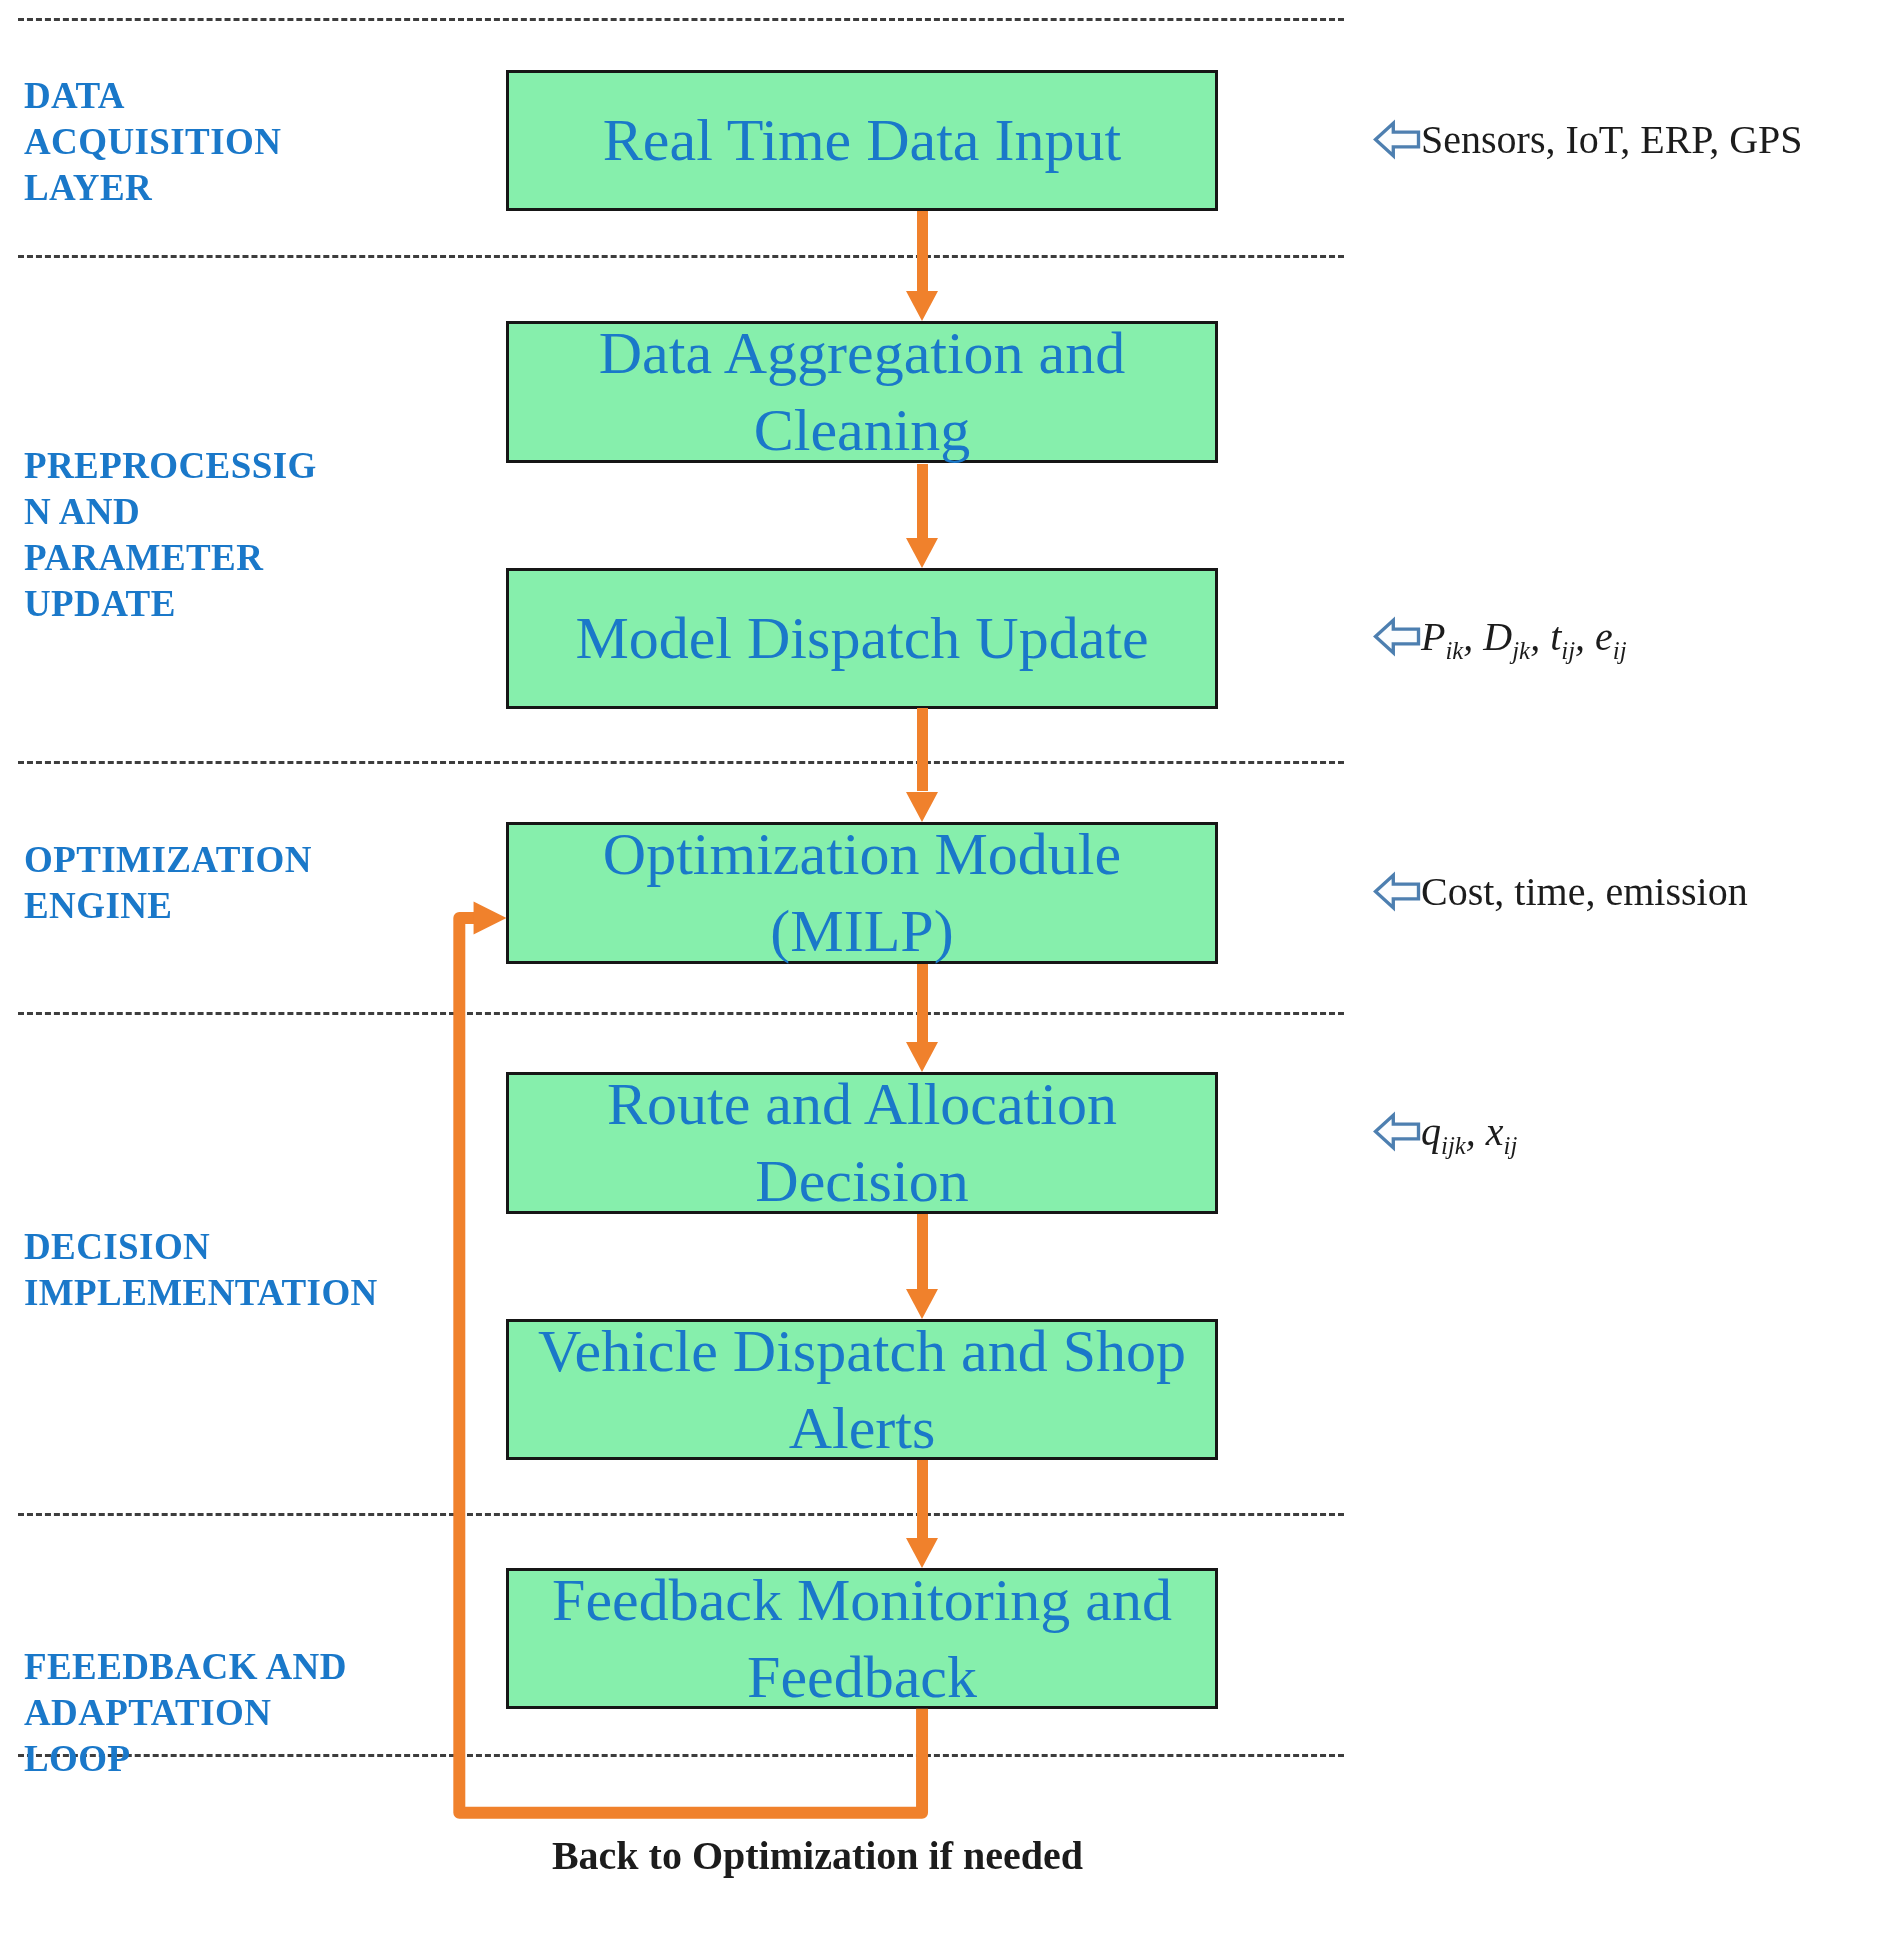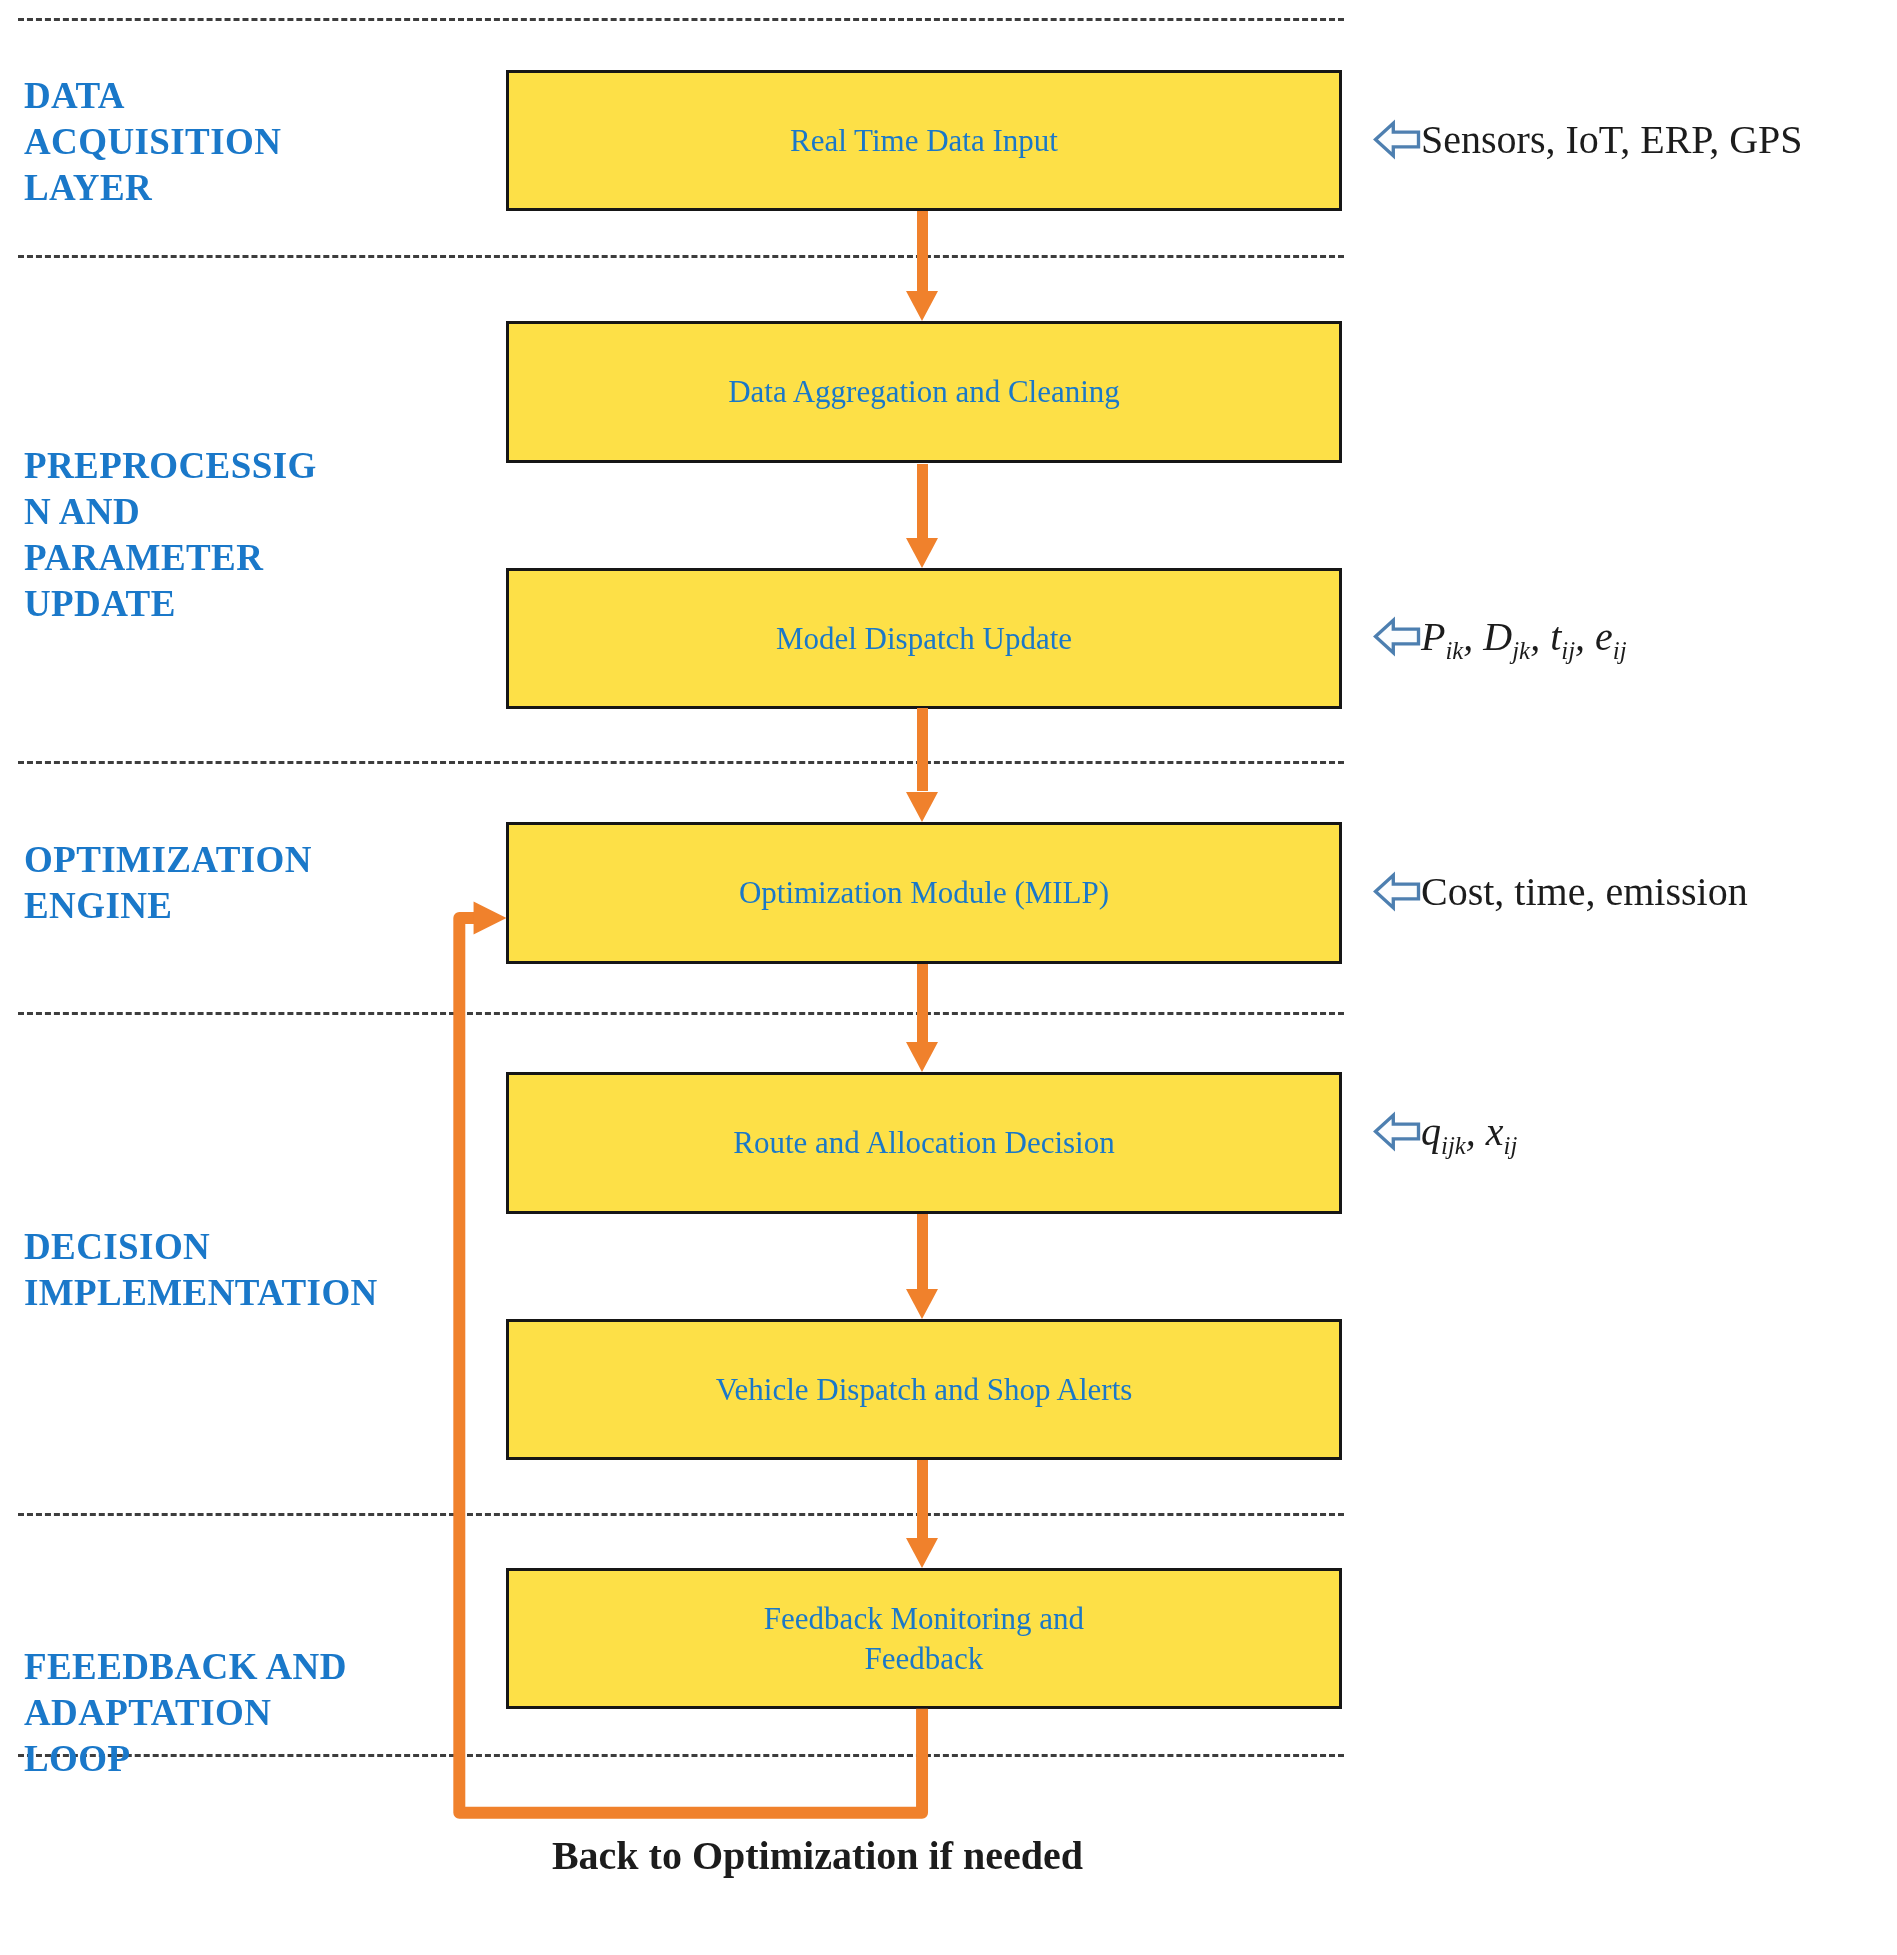--- a/index.html
+++ b/index.html
@@ -24,28 +24,28 @@
   }
   .layer-label{
     position:absolute;left:24px;
     color:var(--accent-blue);
     font-weight:bold;
     font-size:37px;line-height:46px;
     letter-spacing:0.4px;
     white-space:pre-line;
   }
   .flow-box{
-    position:absolute;left:506px;width:836px;
+    position:absolute;left:506px;width:712px;
     box-sizing:border-box;
     border:3.7px solid var(--border-black);
-    background:#fde047;
+    background:#86efac;
     display:flex;align-items:center;justify-content:center;
     text-align:center;
     color:var(--accent-blue);
-    font-size:31px;line-height:1.28;
+    font-size:60px;line-height:1.28;
     white-space:pre-line;
   }
   .arrow-shaft{
     position:absolute;width:11.2px;left:917px;
     background:var(--arrow-orange);
   }
   .arrow-head{
     position:absolute;left:906px;width:0;height:0;
     border-left:16.5px solid transparent;
     border-right:16.5px solid transparent;

